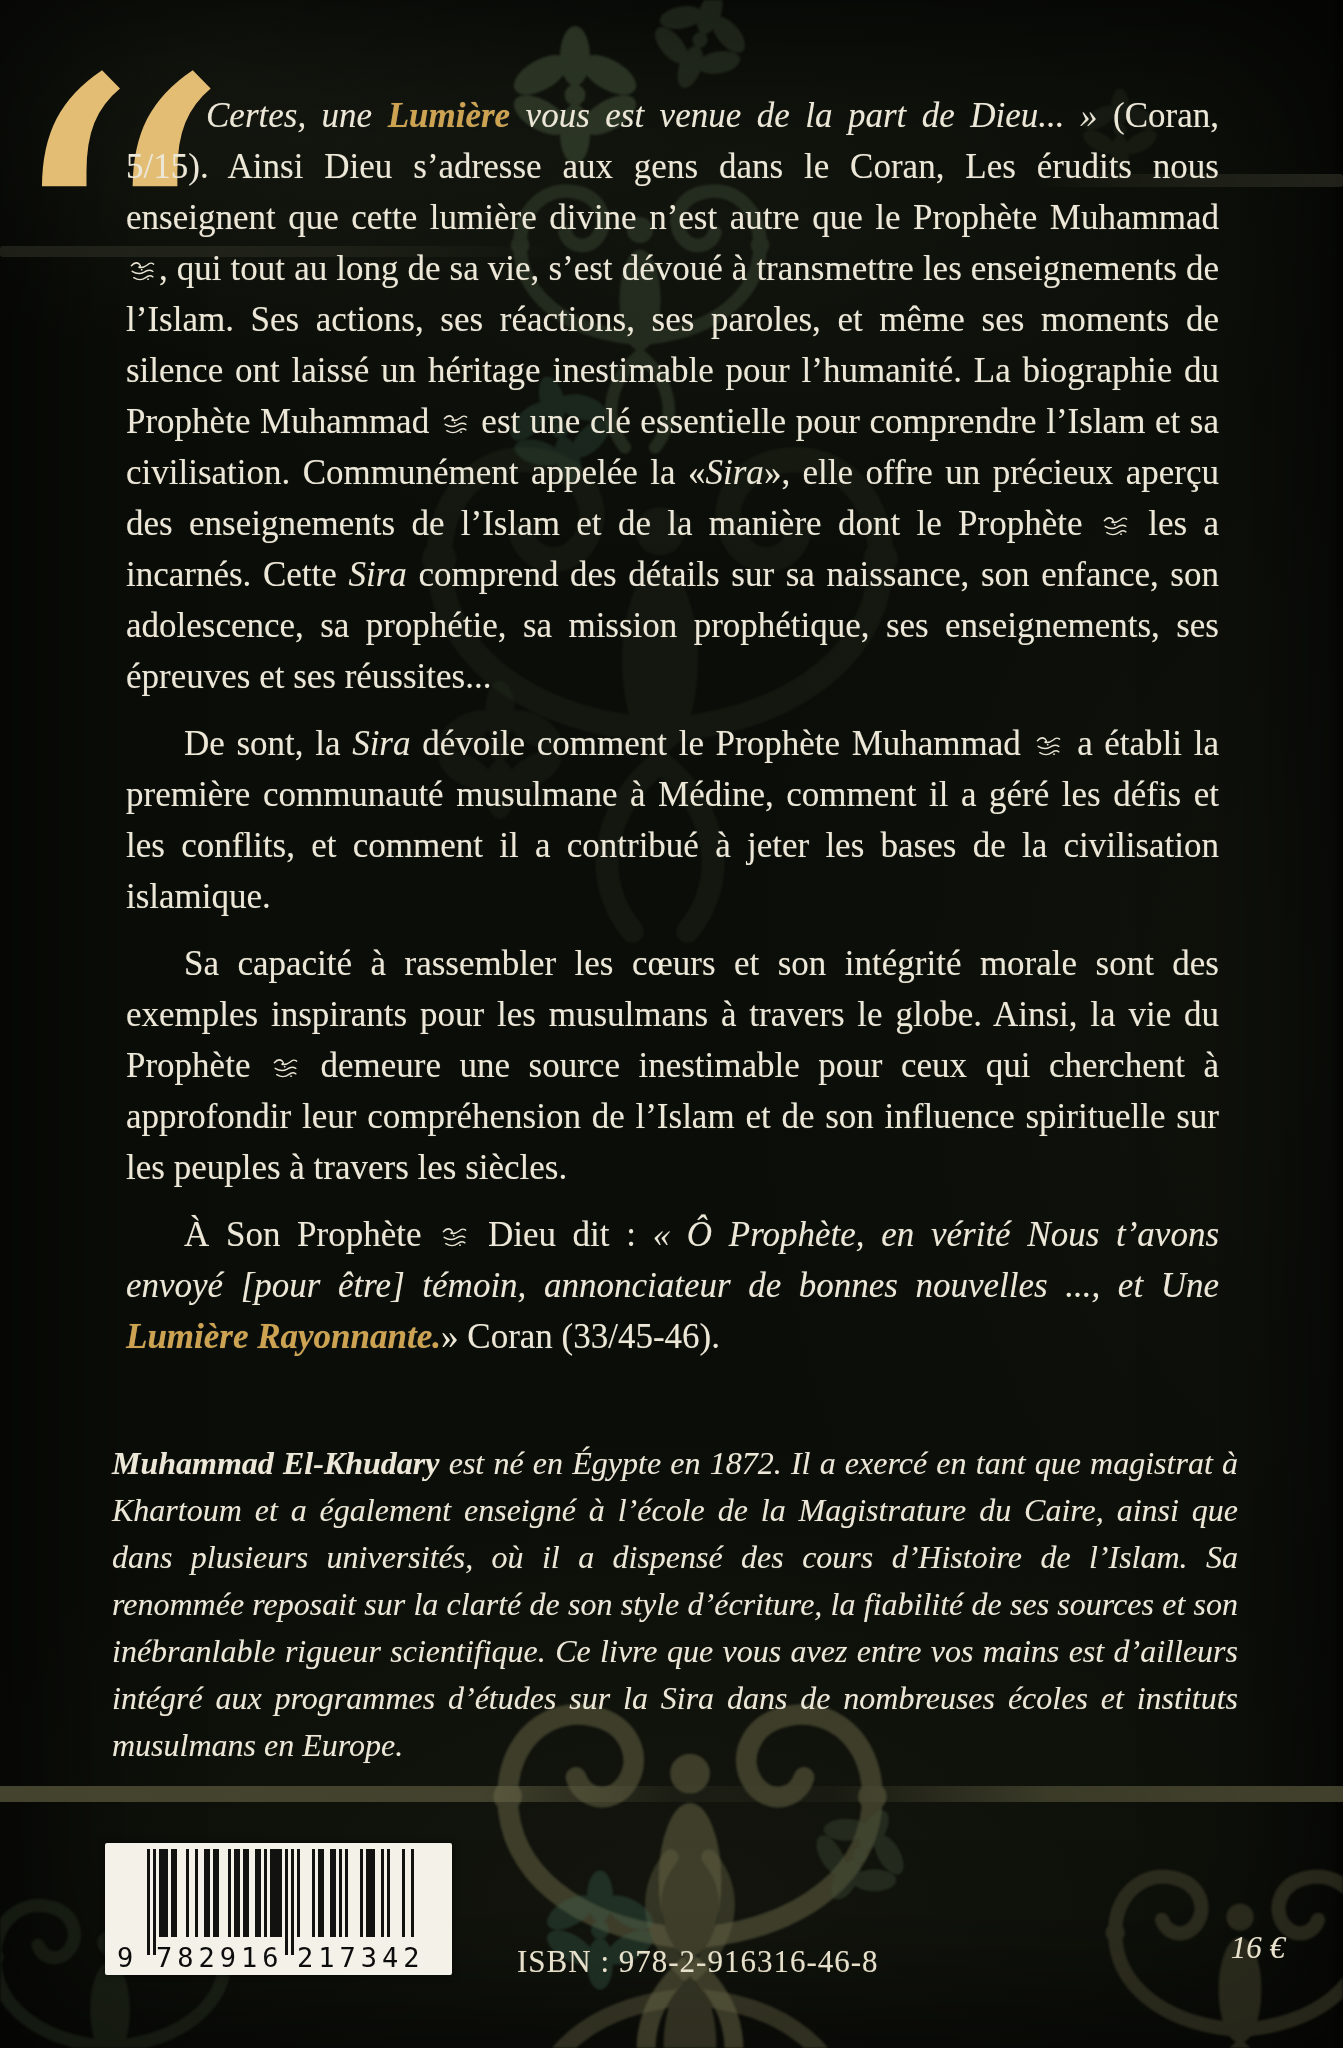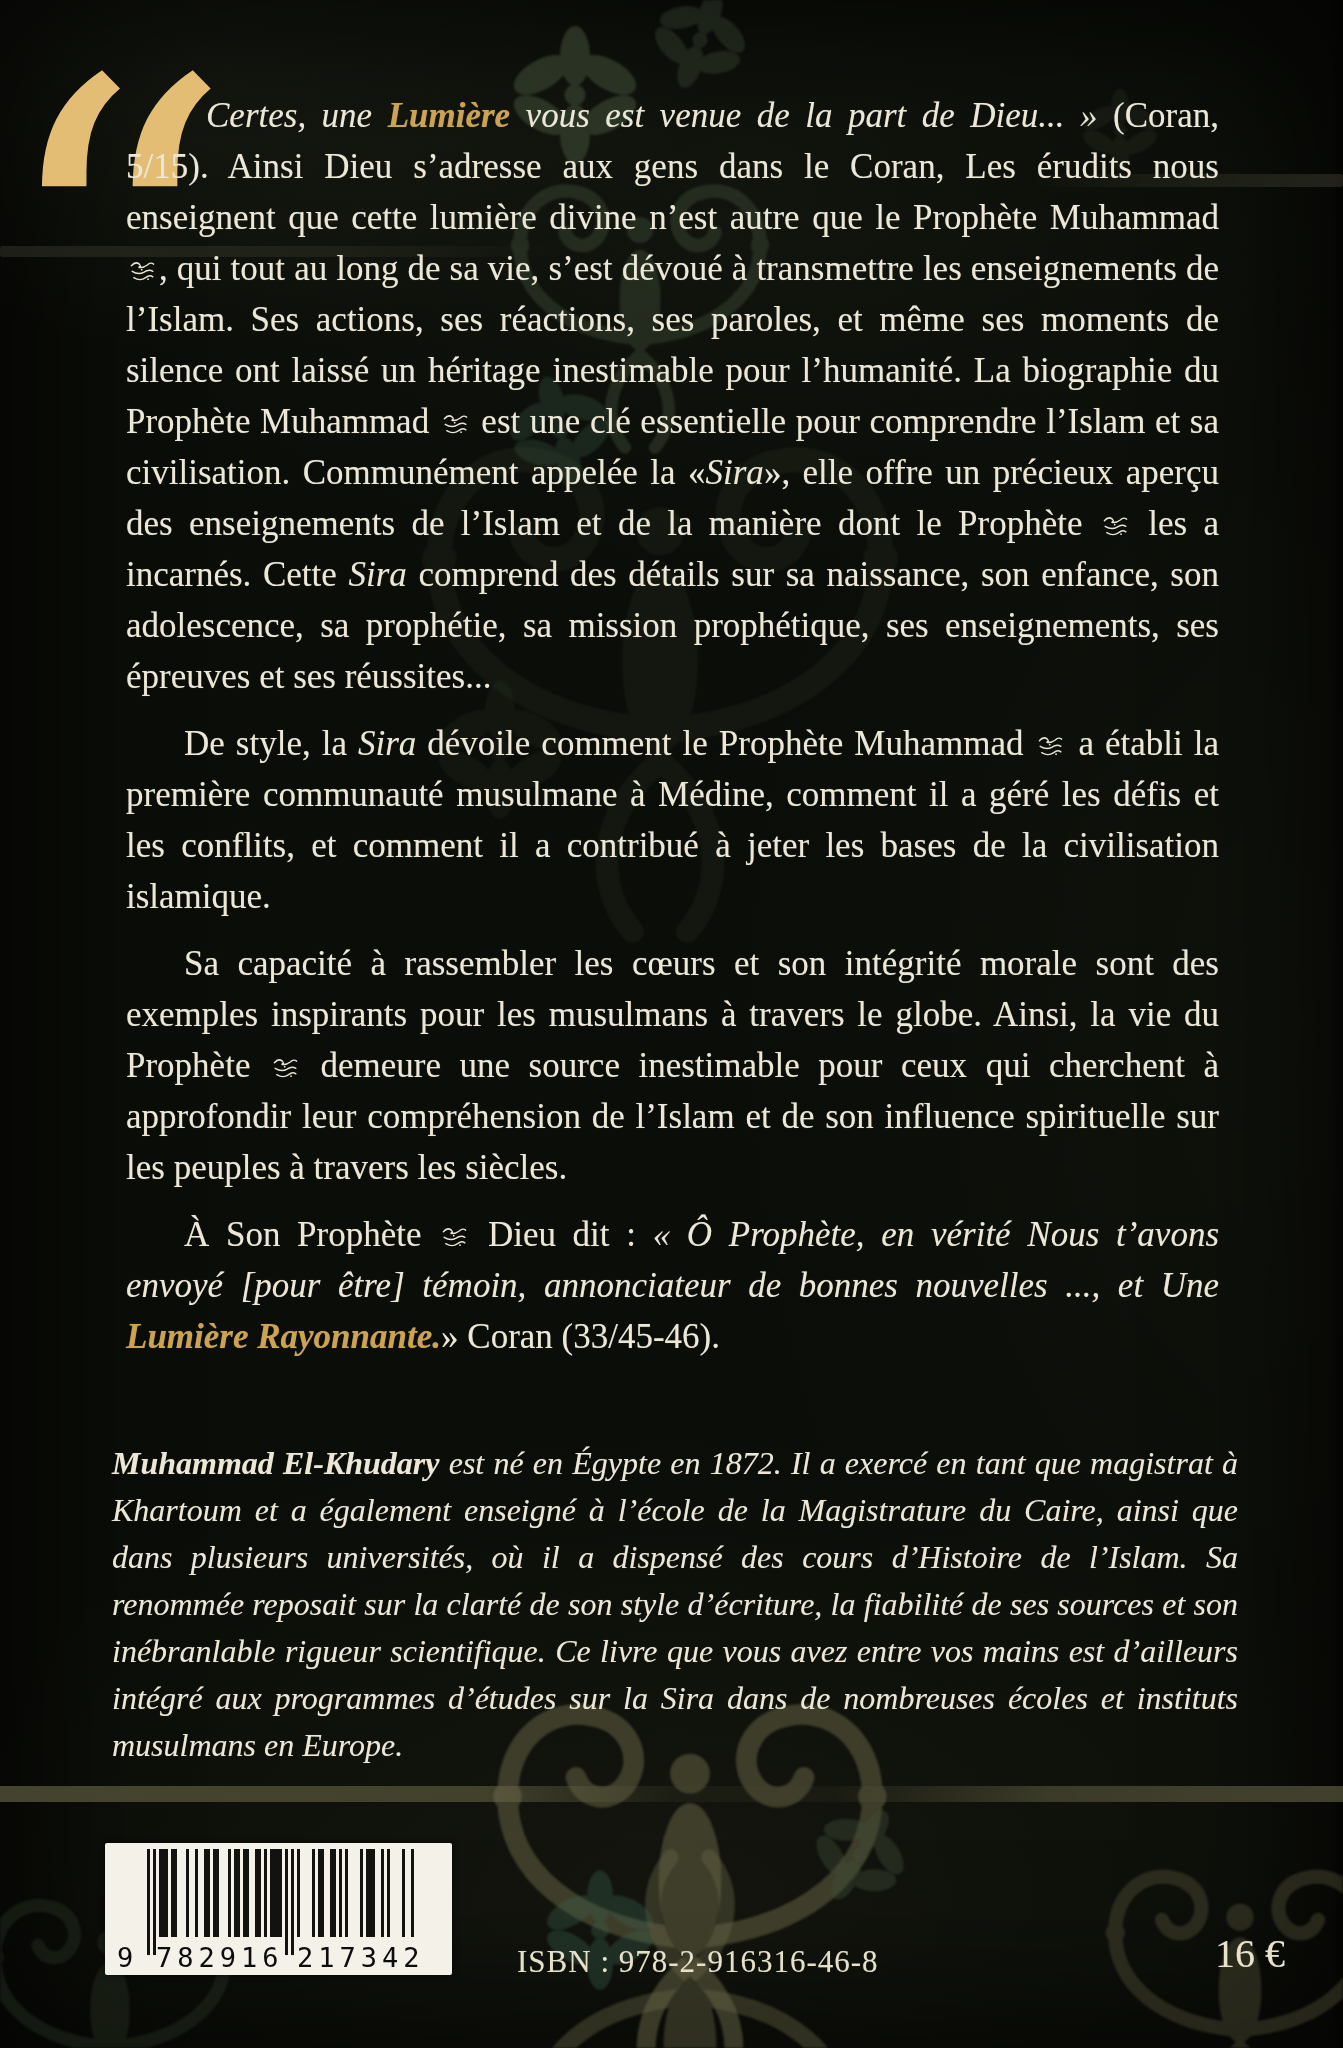--- a/index.html
+++ b/index.html
@@ -82,22 +82,23 @@
   .bc-first{left:12px;}
   .bc-group1{left:51px;width:126px;text-align:center;letter-spacing:5px;}
   .bc-group2{left:192px;width:126px;text-align:center;letter-spacing:5px;}
   .isbn-label{
     position:absolute;left:505px;top:1944px;z-index:3;
     font-size:31px;letter-spacing:1px;
     color:#e6e0ca;text-shadow:0 0 1px rgba(240,235,215,.3);margin-left:12px;
   }
   .price-label{
     position:absolute;right:58px;top:1930px;z-index:3;
-    font-size:40px;color:#e8e2cc;
+    font-size:31px;color:#e8e2cc;
     text-shadow:0 0 1px rgba(240,235,215,.3);
+    font-style:italic;
   }
 </style>
 </head>
 <body>
 
 <div class="cover">
 
   <svg class="damask-layer" width="1343" height="2048" viewBox="0 0 1343 2048" aria-hidden="true">
     <defs>
       <g id="medallion">
@@ -160,21 +161,21 @@
             </g>
           </svg></span><span class="seg-normal"> est une clé essentielle pour comprendre l’Islam et sa civilisation. Communément appelée la «</span><span class="seg-italic">Sira</span><span class="seg-normal">», elle offre un précieux aperçu des enseignements de l’Islam et de la manière dont le Prophète </span><span class="pbuh" aria-label="ﷺ"><svg viewBox="0 0 34 28" xmlns="http://www.w3.org/2000/svg">
             <g stroke="currentColor" fill="none" stroke-width="1.8" stroke-linecap="round">
               <path d="M3 8 Q8 2 13 6 Q16 9 12 10 Q18 11 23 7 Q27 3 31 6"></path>
               <path d="M4 15 Q12 20 19 16 Q25 12 30 15"></path>
               <path d="M6 23 Q14 28 21 23 Q26 19 30 22"></path>
               <circle r="1.1" cx="16" cy="13" fill="currentColor" stroke="none"></circle>
               <circle r="1.1" cx="24" cy="25" fill="currentColor" stroke="none"></circle>
             </g>
           </svg></span><span class="seg-normal"> les a incarnés. Cette </span><span class="seg-italic">Sira</span><span class="seg-normal"> comprend des détails sur sa naissance, son enfance, son adolescence, sa prophétie, sa mission prophétique, ses enseignements, ses épreuves et ses réussites...</span></p>
-    <p class="para indent-med"><span class="seg-normal">De style, la </span><span class="seg-italic">Sira</span><span class="seg-normal"> dévoile comment le Prophète Muhammad </span><span class="pbuh" aria-label="ﷺ"><svg viewBox="0 0 34 28" xmlns="http://www.w3.org/2000/svg">
+    <p class="para indent-med"><span class="seg-normal">De sont, la </span><span class="seg-italic">Sira</span><span class="seg-normal"> dévoile comment le Prophète Muhammad </span><span class="pbuh" aria-label="ﷺ"><svg viewBox="0 0 34 28" xmlns="http://www.w3.org/2000/svg">
             <g stroke="currentColor" fill="none" stroke-width="1.8" stroke-linecap="round">
               <path d="M3 8 Q8 2 13 6 Q16 9 12 10 Q18 11 23 7 Q27 3 31 6"></path>
               <path d="M4 15 Q12 20 19 16 Q25 12 30 15"></path>
               <path d="M6 23 Q14 28 21 23 Q26 19 30 22"></path>
               <circle r="1.1" cx="16" cy="13" fill="currentColor" stroke="none"></circle>
               <circle r="1.1" cx="24" cy="25" fill="currentColor" stroke="none"></circle>
             </g>
           </svg></span><span class="seg-normal"> a établi la première communauté musulmane à Médine, comment il a géré les défis et les conflits, et comment il a contribué à jeter les bases de la civilisation islamique.</span></p>
     <p class="para indent-med"><span class="seg-normal">Sa capacité à rassembler les cœurs et son intégrité morale sont des exemples inspirants pour les musulmans à travers le globe. Ainsi, la vie du Prophète </span><span class="pbuh" aria-label="ﷺ"><svg viewBox="0 0 34 28" xmlns="http://www.w3.org/2000/svg">
             <g stroke="currentColor" fill="none" stroke-width="1.8" stroke-linecap="round">

